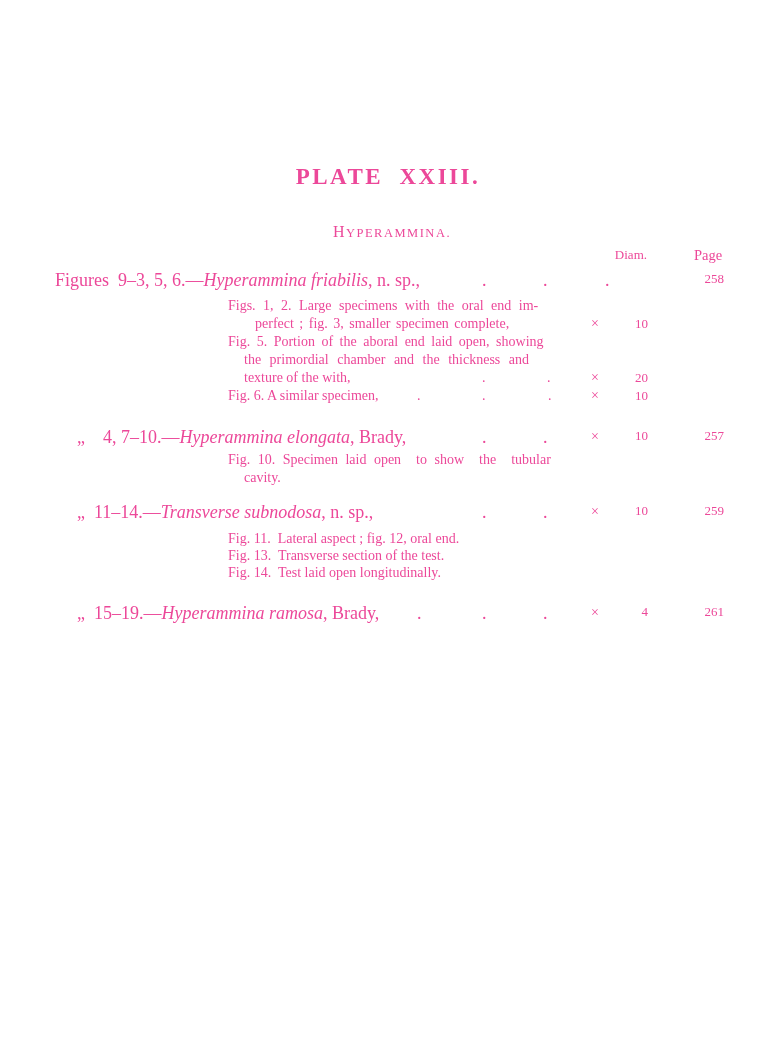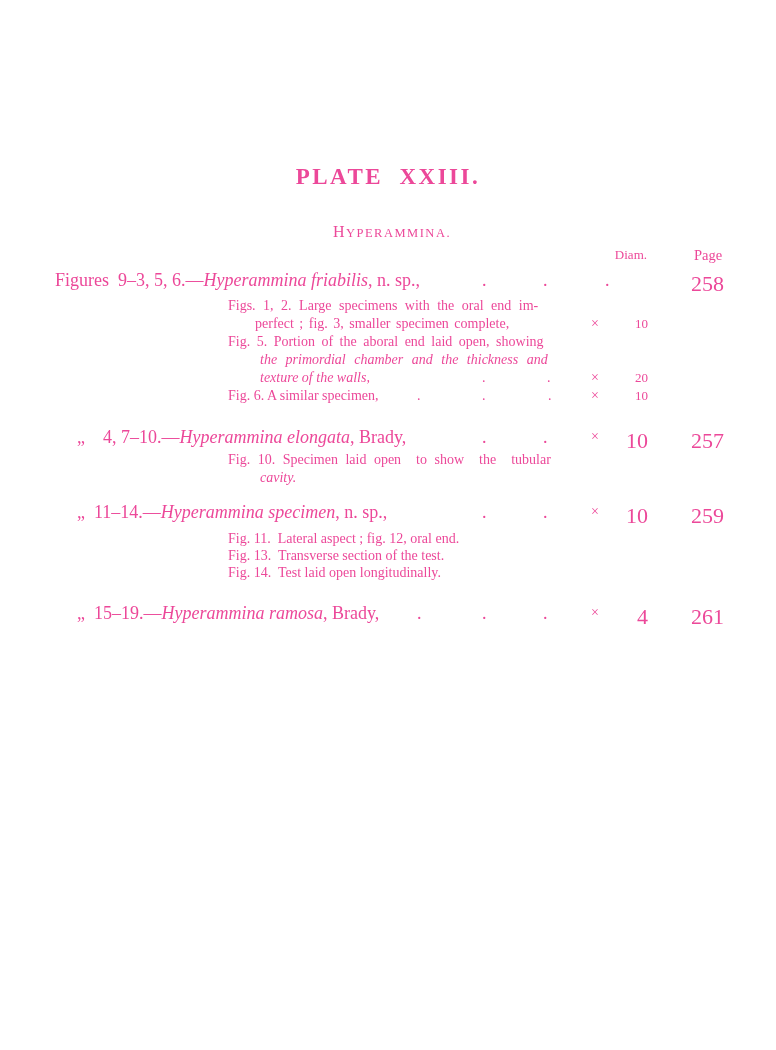--- a/index.html
+++ b/index.html
@@ -27,30 +27,30 @@
   .line { position:absolute; left:0; width:776px; height:22px; }
   .line .t { position:absolute; top:0; white-space:pre; }
 
   .mainrow { font-size:18px; }
   .subrow  { font-size:14px; }
 
   .t.m    { left:55px; }
   .t.md   { left:77px; }
   .t.fig  { left:228px; }
   .t.cont { left:255px; }
-  .t.cont2{ left:260px;font-style:italic; }
+  .t.cont2{ left:244px; }
 
   .sp { font-style:italic; }
 
   .dot   { position:absolute; top:0; }
   .times { position:absolute; left:591px; top:0; font-size:14px; }
   .diam  { position:absolute; left:613px; top:0; width:35px; text-align:right; font-size:13px; }
   .pgno  { position:absolute; left:682px; top:0; width:42px; text-align:right; font-size:15px; }
   .mainrow .times { top:2px; }
-  .mainrow .diam, .mainrow .pgno { font-size:22px; top:1px; }
+  .mainrow .diam, .mainrow .pgno { font-size:13px; top:1px; }
 
   .ws2 { word-spacing:2px;text-align:center; }
   .ws3 { word-spacing:3px; }
   .ws4 { word-spacing:4px; }
   .ws5 { word-spacing:5px; }
 </style>
 </head>
 <body>
 
 <div class="page">
@@ -82,21 +82,21 @@
 
   <div class="line subrow" style="top:334px">
     <span class="t fig ws3">Fig. 5. Portion of the aboral end laid open, showing</span>
   </div>
 
   <div class="line subrow" style="top:352px">
     <span class="t cont2 ws5">the primordial chamber and the thickness and</span>
   </div>
 
   <div class="line subrow" style="top:370px">
-    <span class="t cont2">texture of the walls,</span>
+    <span class="t cont2">texture of the with,</span>
     <span class="dot" style="left:482px">.</span>
     <span class="dot" style="left:547px">.</span>
     <span class="times">×</span>
     <span class="diam">20</span>
   </div>
 
   <div class="line subrow" style="top:388px">
     <span class="t fig">Fig. 6. A similar specimen,</span>
     <span class="dot" style="left:417px">.</span>
     <span class="dot" style="left:482px">.</span>
@@ -116,21 +116,21 @@
 
   <div class="line subrow" style="top:452px">
     <span class="t fig ws4">Fig. 10. Specimen laid open  to show  the  tubular</span>
   </div>
 
   <div class="line subrow" style="top:470px">
     <span class="t cont2">cavity.</span>
   </div>
 
   <div class="line mainrow" style="top:502px">
-    <span class="t md"><span>„  11–14.—</span><span class="sp">Hyperammina specimen</span><span>, n. sp.,</span></span>
+    <span class="t md"><span>„  11–14.—</span><span class="sp">Transverse subnodosa</span><span>, n. sp.,</span></span>
     <span class="dot" style="left:482px">.</span>
     <span class="dot" style="left:543px">.</span>
     <span class="times">×</span>
     <span class="diam">10</span>
     <span class="pgno">259</span>
   </div>
 
   <div class="line subrow" style="top:531px">
     <span class="t fig">Fig. 11.  Lateral aspect ; fig. 12, oral end.</span>
   </div>

